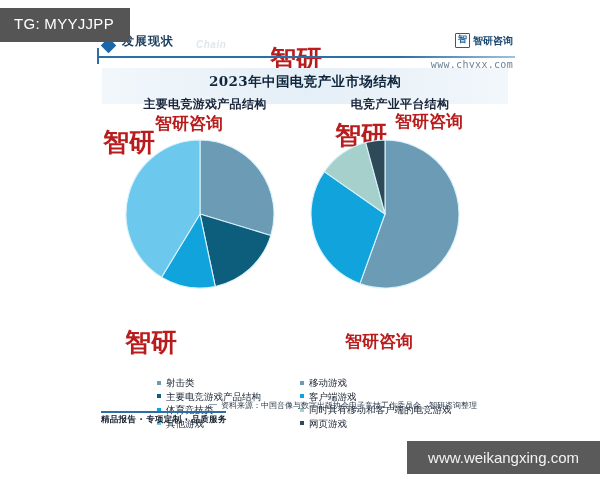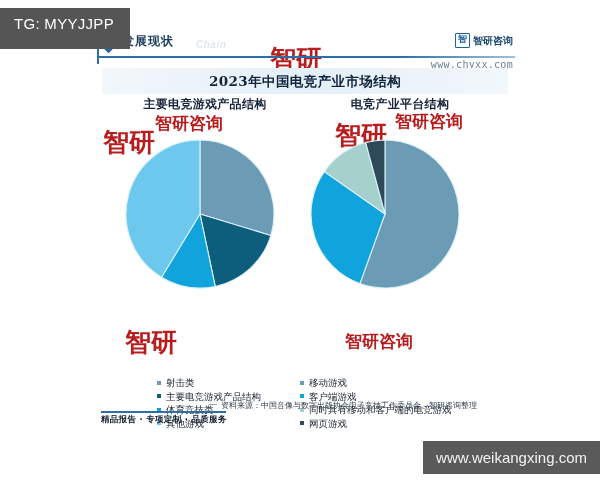--- a/index.html
+++ b/index.html
@@ -8,30 +8,30 @@
     background:#ffffff;
     font-family:"Liberation Sans","DejaVu Sans",sans-serif;
     position:relative;
   }
 
   
   #tg-tag{
     position:absolute;left:0;top:8px;
     background:#555555;color:#ffffff;
     font-size:15px;letter-spacing:.3px;
-    padding:7px 16px 17px 14px;
+    padding:7px 16px 10px 14px;
     z-index:40;
   }
 
   
   #wm-bar{
     position:absolute;right:0;bottom:6px;
     background:#5a5a5a;color:#f2f2f2;
     font-size:15px;
-    padding:8px 13px;
+    padding:8px 21px;
     z-index:40;
   }
 
   
   #slide{
     position:absolute;left:95px;top:30px;
     width:420px;height:405px;
     background:#ffffff;
     z-index:10;
   }
@@ -95,21 +95,21 @@
     font-family:"DejaVu Sans","Liberation Sans",sans-serif;
   }
   #logo-url{
     font-size:10px;color:#6d8296;margin-top:11px;
     font-family:"DejaVu Sans Mono","Liberation Mono",monospace;
     letter-spacing:.3px;
   }
 
   
   #title-band{
-    position:absolute;left:7px;top:38px;width:406px;height:26px;
+    position:absolute;left:7px;top:38px;width:406px;height:36px;
     background:linear-gradient(90deg,#f2f7fb 0%,#e5eff7 50%,#f2f7fb 100%);
     z-index:5;
   }
   #title-text{
     position:absolute;left:0;top:0;width:406px;height:26px;
     line-height:26px;text-align:center;
     font-size:13.5px;font-weight:bold;color:#10263d;
     font-family:"DejaVu Serif","Liberation Serif",serif;
     letter-spacing:.4px;
   }

